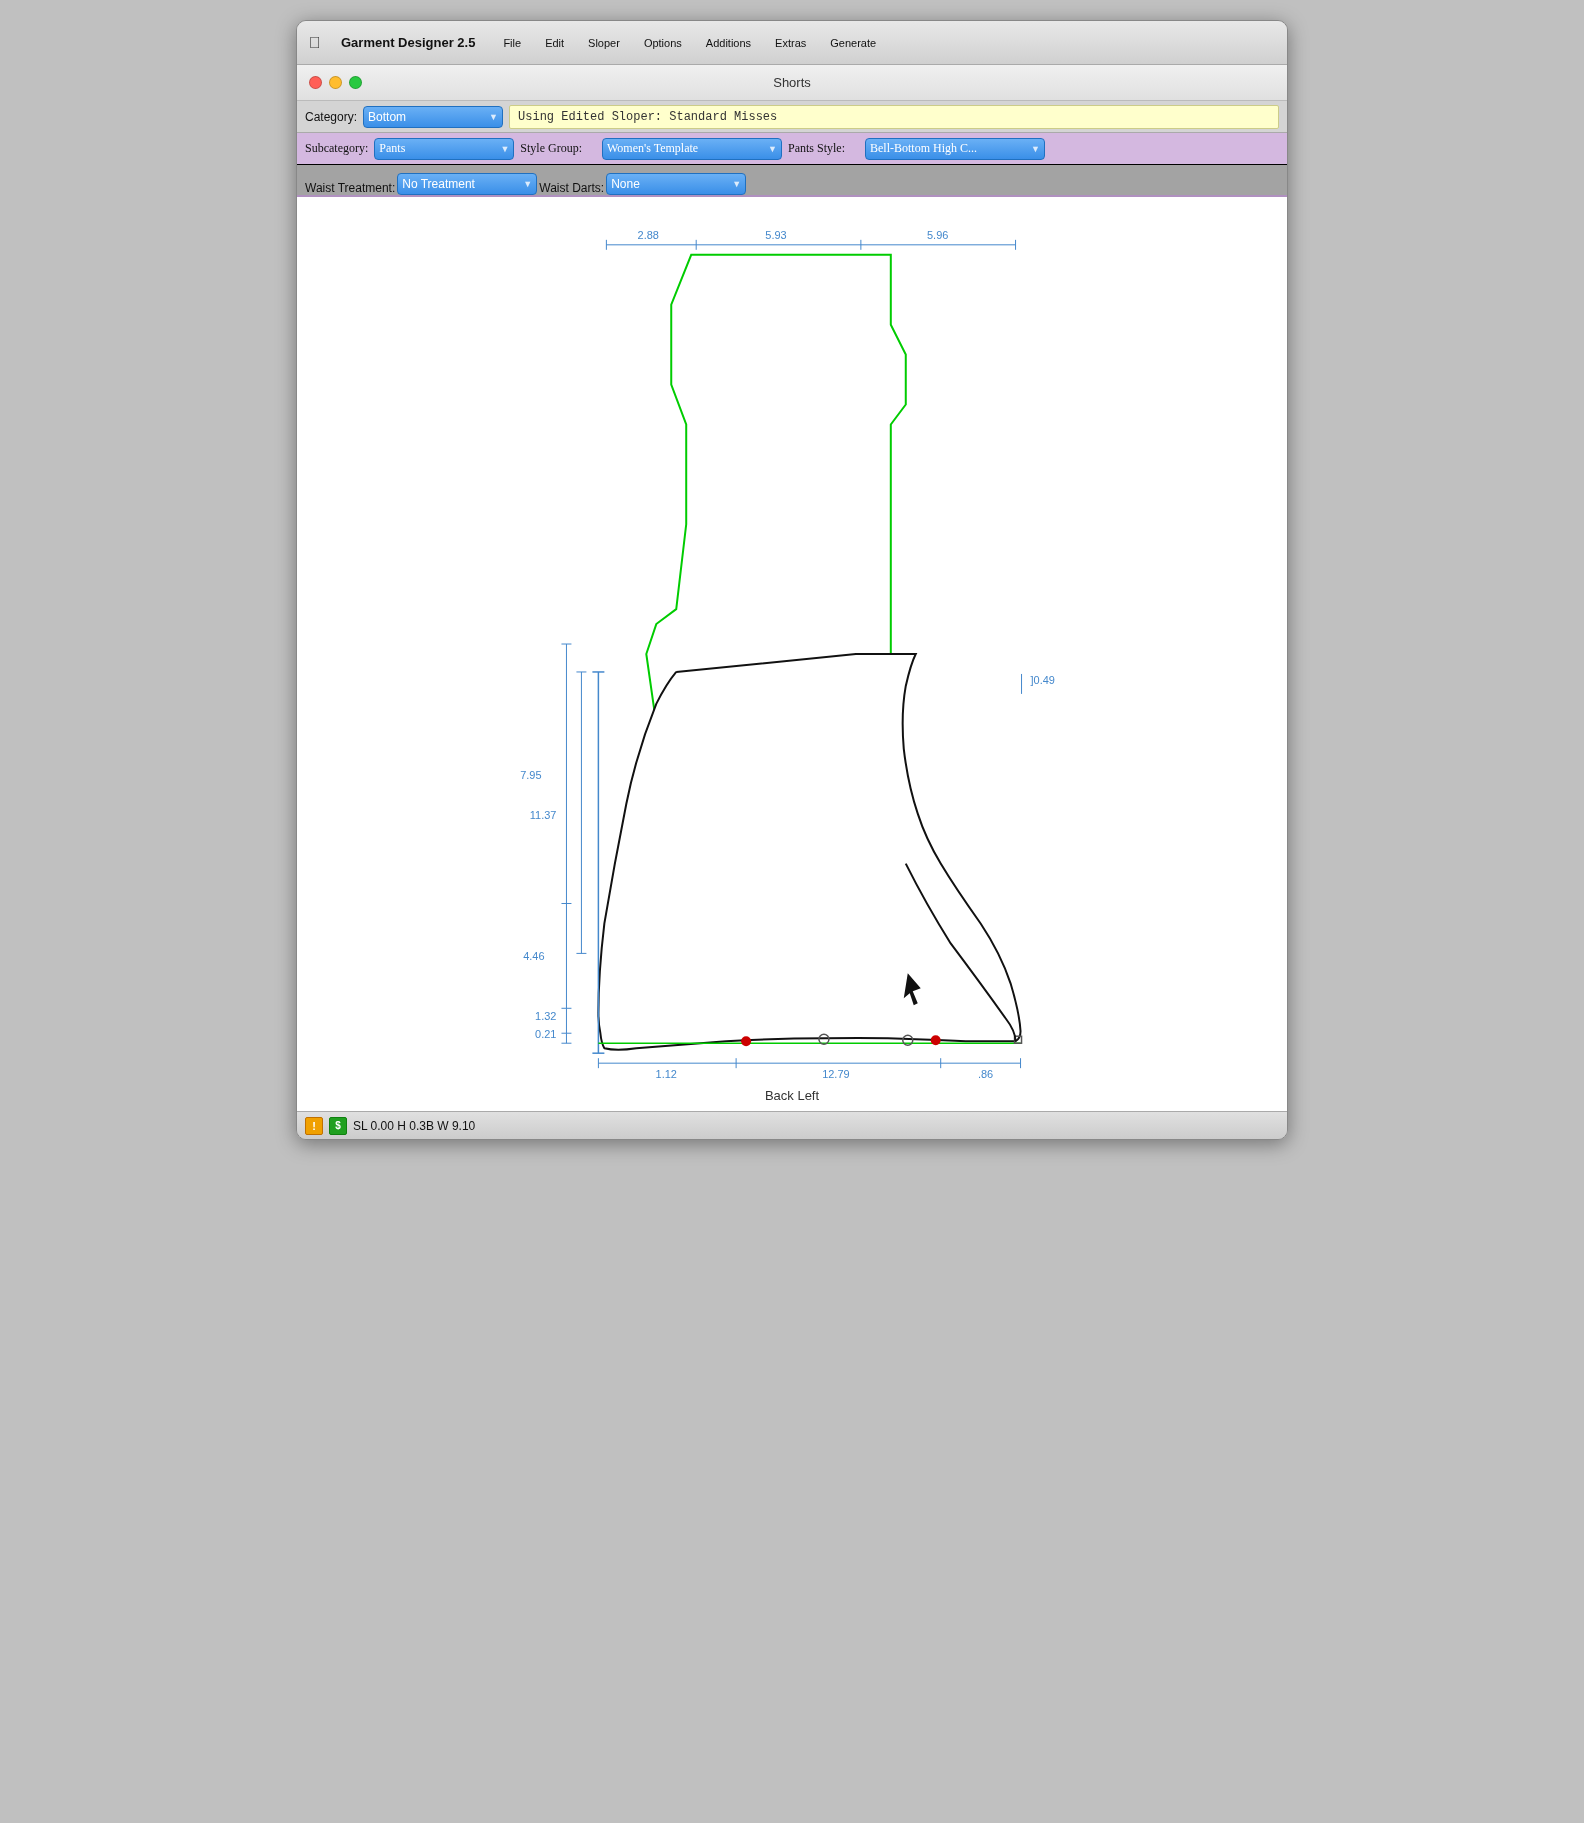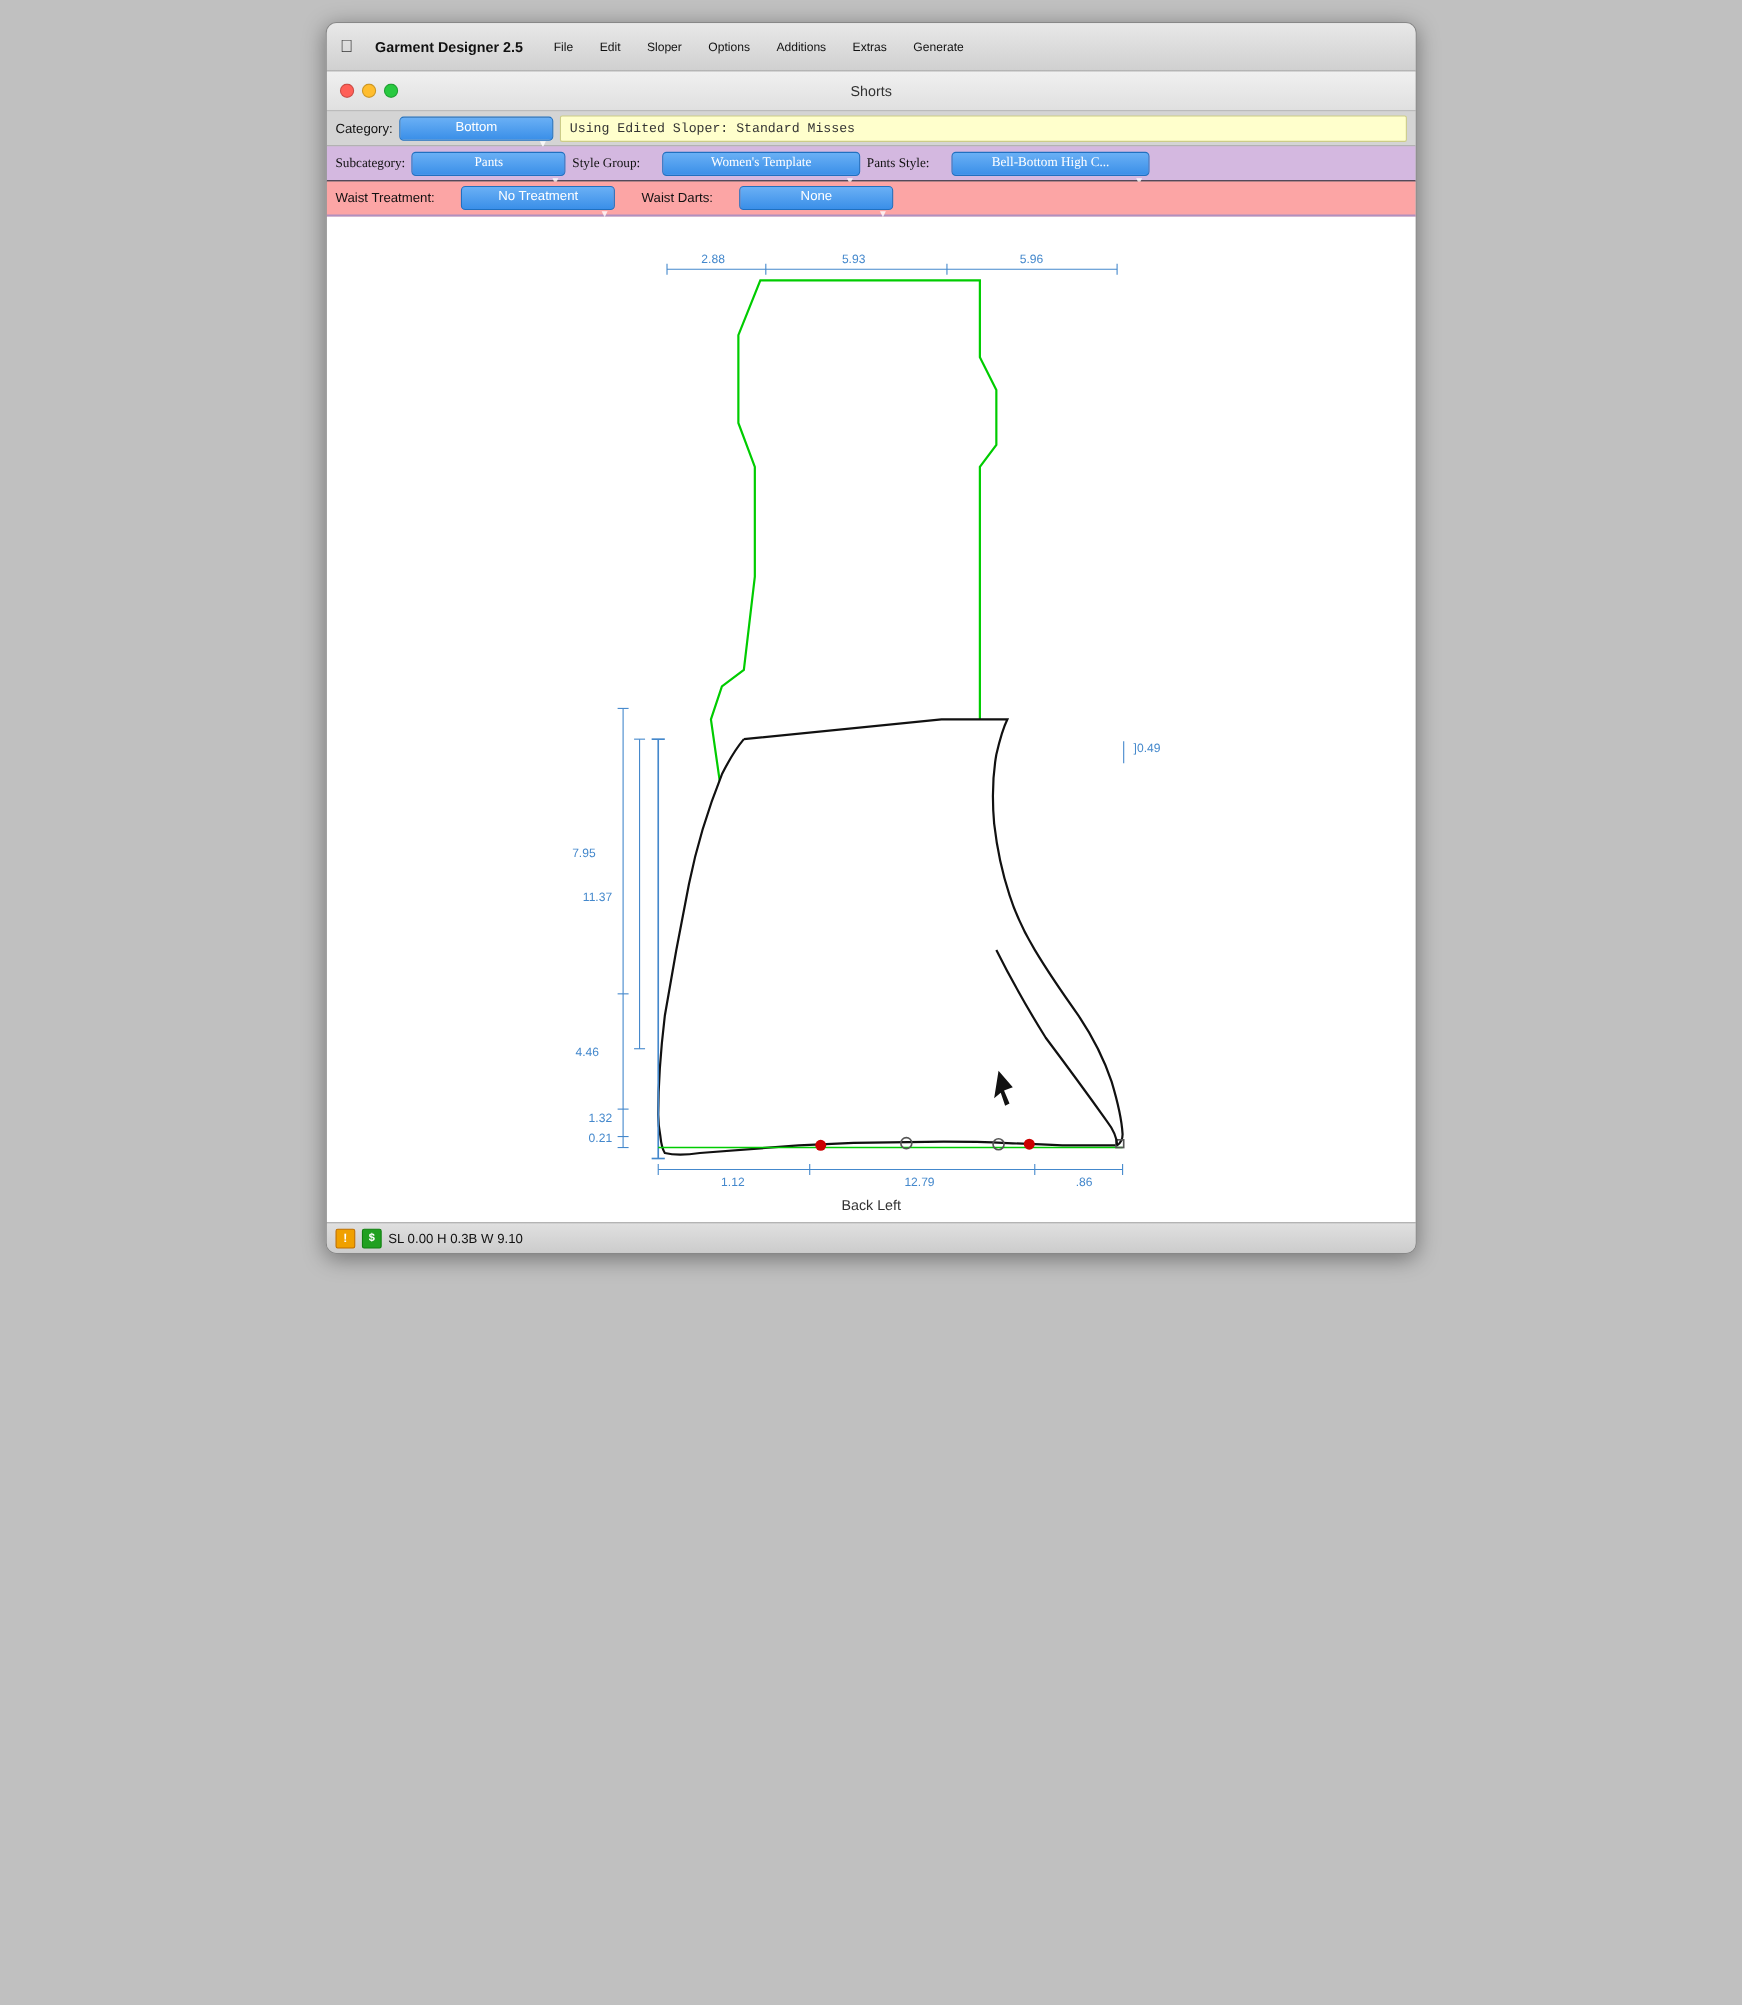--- a/index.html
+++ b/index.html
@@ -103,26 +103,26 @@
       display: flex;
       align-items: center;
       height: 32px;
       padding: 0 8px;
       gap: 6px;
       border-bottom: 1px solid #000000;
       flex-shrink: 0;
       font-family: Liberation Serif, serif;
     }
     .toolbar-row3 {
-      background: #fca5a5;
-      display: flex;
-      align-items: center;
+      background: #a3a3a3;
+      display: flex;
+      align-items: flex-end;
       height: 32px;
       padding: 0 8px;
-      gap: 24px;
+      gap: 2px;
       border-bottom: 2px solid #b090c0;
       flex-shrink: 0;
     }
     .sloper-info {
       background: #ffffcc;
       border: 1px solid #cccc88;
       padding: 2px 8px;
       font-size: 12px;
       color: #333;
       border-radius: 2px;
@@ -143,21 +143,20 @@
       border-radius: 4px;
       color: white;
       font-size: 12px;
       padding: 1px 4px;
       height: 22px;
       display: flex;
       align-items: center;
       gap: 4px;
       cursor: pointer;
       min-width: 80px;
-      flex-direction: column;
     }
     .select-box-wide { min-width: 140px; }
     .select-box-xwide { min-width: 180px; margin-left: 14px; }
     .select-arrow {
       margin-left: auto;
       font-size: 9px;
       color: rgba(255,255,255,0.8);
     }
 
     

